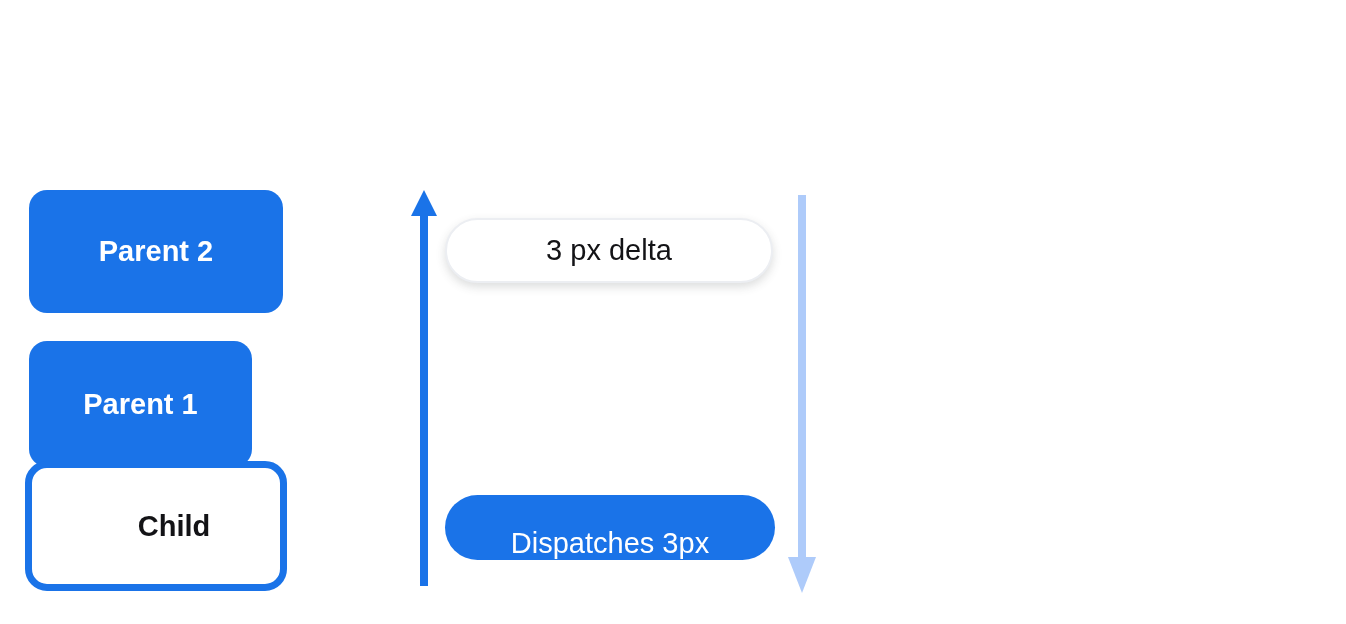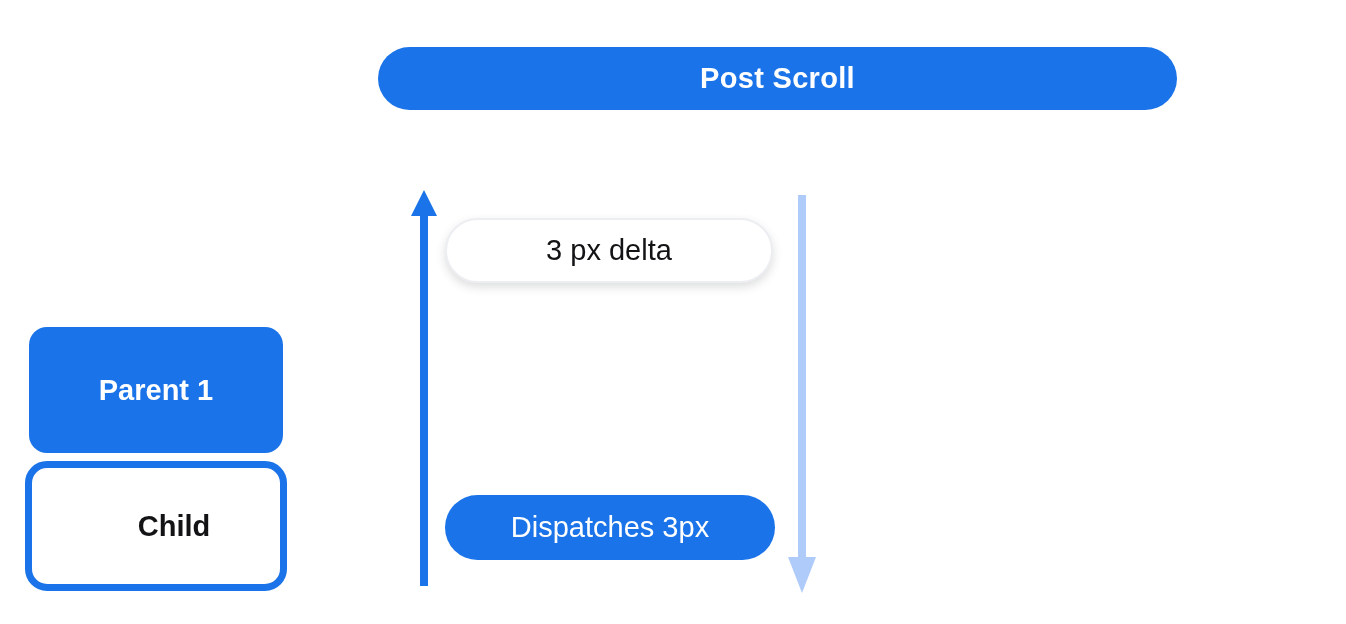--- a/index.html
+++ b/index.html
@@ -53,21 +53,21 @@
     border-radius: 18px;
   }
   .node.outlined {
     background: var(--canvas-bg, #ffffff);
     color: var(--text-dark);
     border: 7px solid var(--primary-blue);
     border-radius: 22px;
     padding-left: 36px;
   }
   .node-parent-2 { left: 29px; top: 190px; width: 254px; height: 123px; }
-  .node-parent-1 { left: 29px; top: 327px; width: 254px; height: 126px; }
+  .node-parent-1 { left: 29px; top: 341px; width: 223px; height: 126px; }
   .node-child    { left: 25px; top: 461px; width: 262px; height: 130px; }
 
   
   .arrow {
     position: absolute;
     display: block;
   }
   .arrow-up   { left: 409px; top: 190px; }
   .arrow-down { left: 786px; top: 195px; }
   .arrow-up .shaft,
@@ -96,29 +96,32 @@
     box-shadow: 0 4px 10px rgba(60, 64, 67, 0.18);
     color: var(--text-dark);
   }
   .dispatch-pill {
     left: 445px;
     top: 495px;
     width: 330px;
     height: 65px;
     background: var(--primary-blue);
     color: var(--pill-text-light);
+    align-items: flex-end;
   }
 </style>
 </head>
 <body>
 
 <div class="canvas">
 
-  <button class="post-scroll-pill">Post Scroll</button>
 
+  <div class="node filled node-parent-2">
+    <span>Parent 2</span>
+  </div>
 
   <div class="node filled node-parent-1">
     <span>Parent 1</span>
   </div>
 
   <div class="node outlined node-child">
     <span>Child</span>
   </div>
 
   <svg class="arrow arrow-up" width="30" height="396" viewBox="0 0 30 396" aria-hidden="true">

